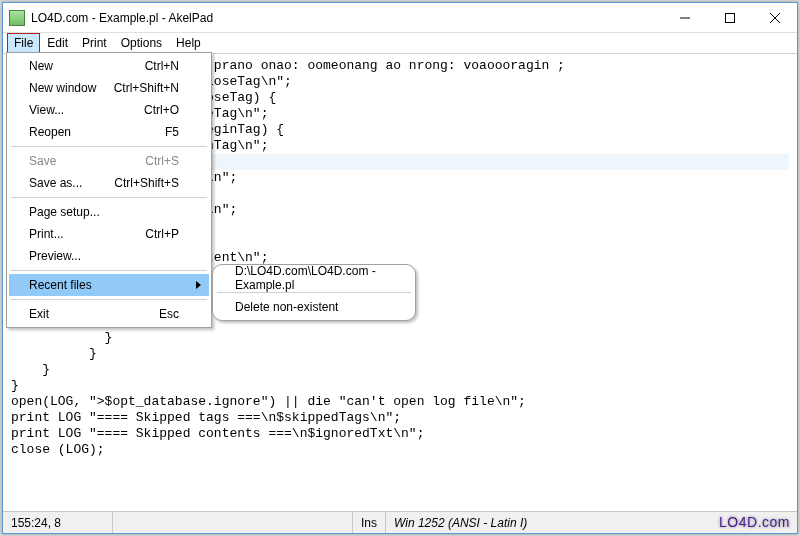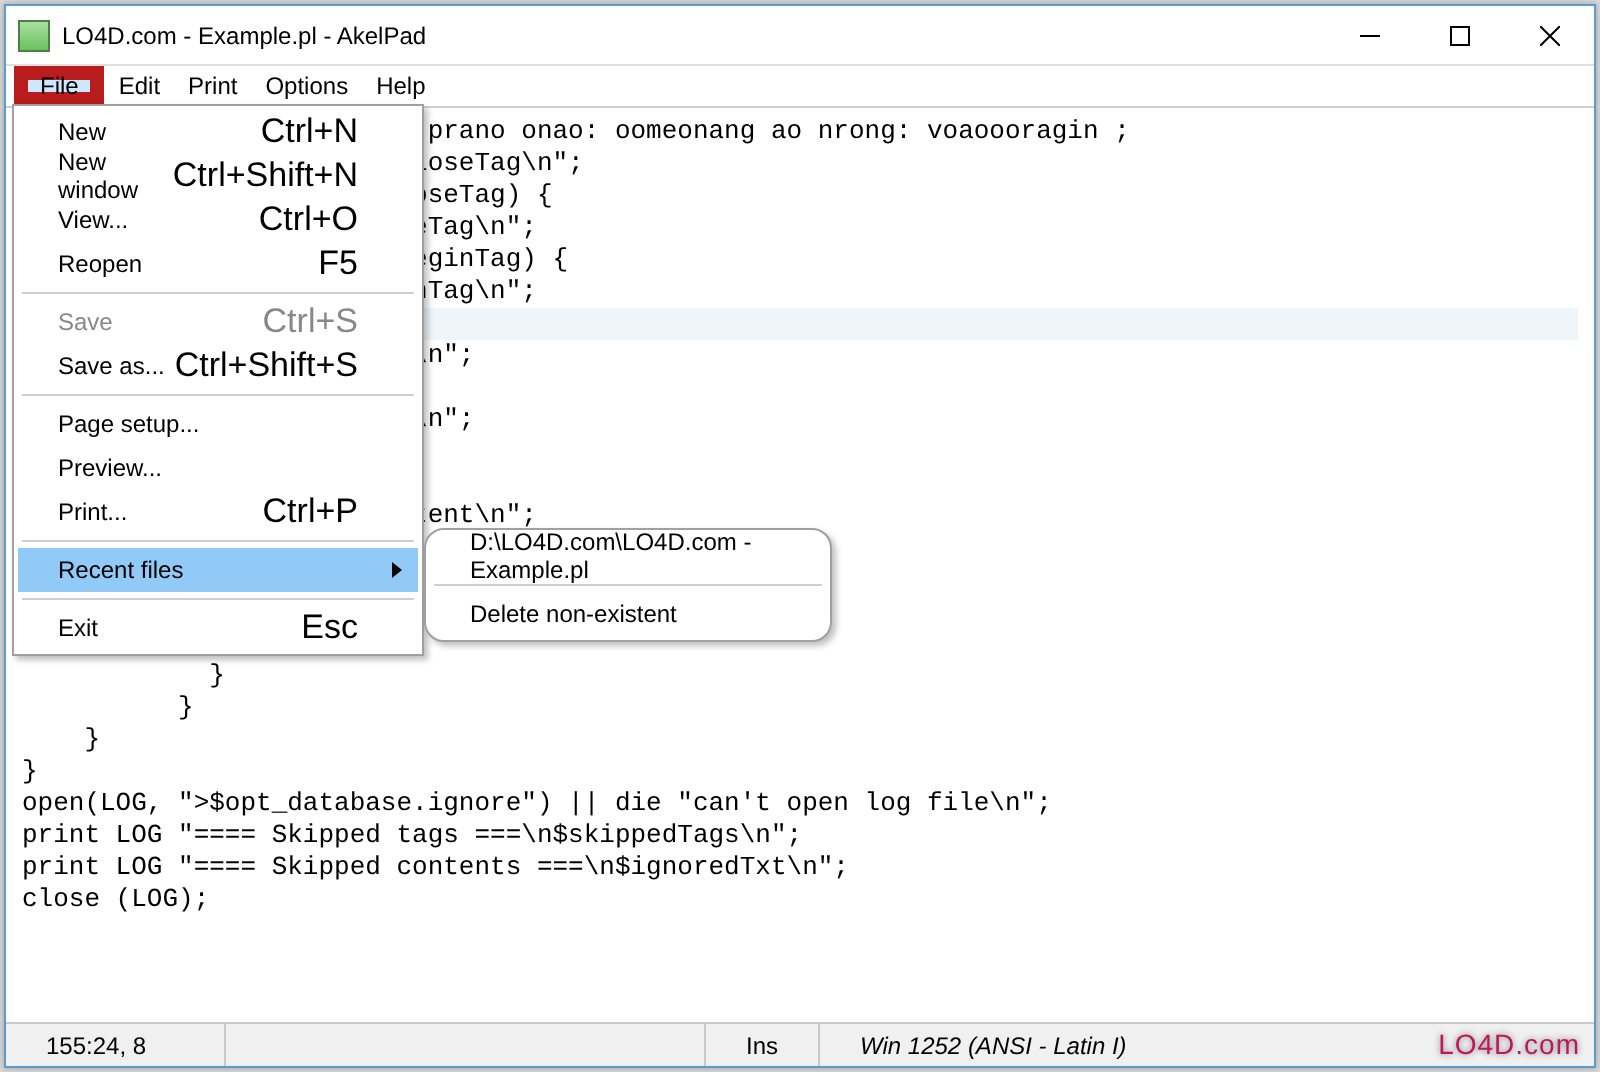--- a/index.html
+++ b/index.html
@@ -35,72 +35,72 @@
   .menubar {
     height:21px; display:flex; align-items:stretch;
     border-bottom:1px solid #d0d0d0; background:#fff;
     padding-left:4px;
   }
   .menubar .menu-item {
     padding:0 7px; display:flex; align-items:center; font-size:12px;
     cursor:default;
   }
   .menubar .menu-item.open {
-    background:#cce8ff; border:7px solid #b91c1c;
+    background:#cce8ff; border:1px solid #b91c1c;
     padding:0 6px;
   }
   .editor {
     flex:1; position:relative; overflow:hidden;
     font-family:"Courier New", monospace; font-size:13px;
     white-space:pre; color:#000;
     padding:4px 8px;
     line-height:16px;
   }
   .statusbar {
     height:22px; display:flex; align-items:center;
     border-top:1px solid #c8c8c8; background:#f0f0f0;
     font-size:12px;
   }
   .status-cell {
-    padding:0 20px; border-right:1px solid #c8c8c8; height:100%; display:flex; align-items:center;
+    padding:0 8px; border-right:1px solid #c8c8c8; height:100%; display:flex; align-items:center;
   }
   .status-cell.wide { min-width:110px; }
   .status-cell.wider { min-width:240px; }
   .dropdown {
     position:absolute;
     background:#ffffff;
     border:1px solid #a0a0a0;
     box-shadow:2px 2px 3px rgba(0,0,0,0.25);
     padding:2px;
   }
   .dropdown.file { left:6px; top:52px; width:206px; }
   .dropdown .row {
     height:22px; display:flex; align-items:center; padding:0 30px 0 20px;
     position:relative; cursor:default;
   }
   .dropdown .row.disabled { color:#888; }
   .dropdown .row .label { flex:1; }
-  .dropdown .row .accel { color:#000; font-size:17px; }
+  .dropdown .row .accel { color:#000; font-size:12px; }
   .dropdown .row.disabled .accel { color:#888; }
   .dropdown .row.highlight { background:#91c9f7; }
   .dropdown .row .arrow {
     position:absolute; right:8px; width:0; height:0;
     border-top:4px solid transparent; border-bottom:4px solid transparent;
     border-left:5px solid #000;
   }
   .dropdown .sep {
     height:1px; background:#d0d0d0; margin:3px 2px;
   }
   .submenu {
     left:212px; top:264px; width:204px;border-radius:10px;
   }
   .editor .line.hl { background:#eef5fb; }
   .watermark {
     position:absolute; right:10px; bottom:6px;
-    color:#be185d; font-size:14px; letter-spacing:0.5px;
+    color:#4c1d95; font-size:14px; letter-spacing:0.5px;
     text-shadow:0 0 3px rgba(0,0,0,0.5);
     font-family:Arial,sans-serif;
   }
   .svg-ico { display:block; }
 </style>
 </head>
 <body>
 
 <div class="window">
 
@@ -168,25 +168,25 @@
   </div>
   <div class="row">
     <span class="label">Save as...</span>
     <span class="accel">Ctrl+Shift+S</span>
   </div>
   <div class="sep"></div>
   <div class="row">
     <span class="label">Page setup...</span>
   </div>
   <div class="row">
-    <span class="label">Preview...</span>
-  </div>
-  <div class="row">
     <span class="label">Print...</span>
     <span class="accel">Ctrl+P</span>
+  </div>
+  <div class="row">
+    <span class="label">Preview...</span>
   </div>
   <div class="sep"></div>
   <div class="row highlight">
     <span class="label">Recent files</span>
     <span class="arrow"></span>
   </div>
   <div class="sep"></div>
   <div class="row">
     <span class="label">Exit</span>
     <span class="accel">Esc</span>

